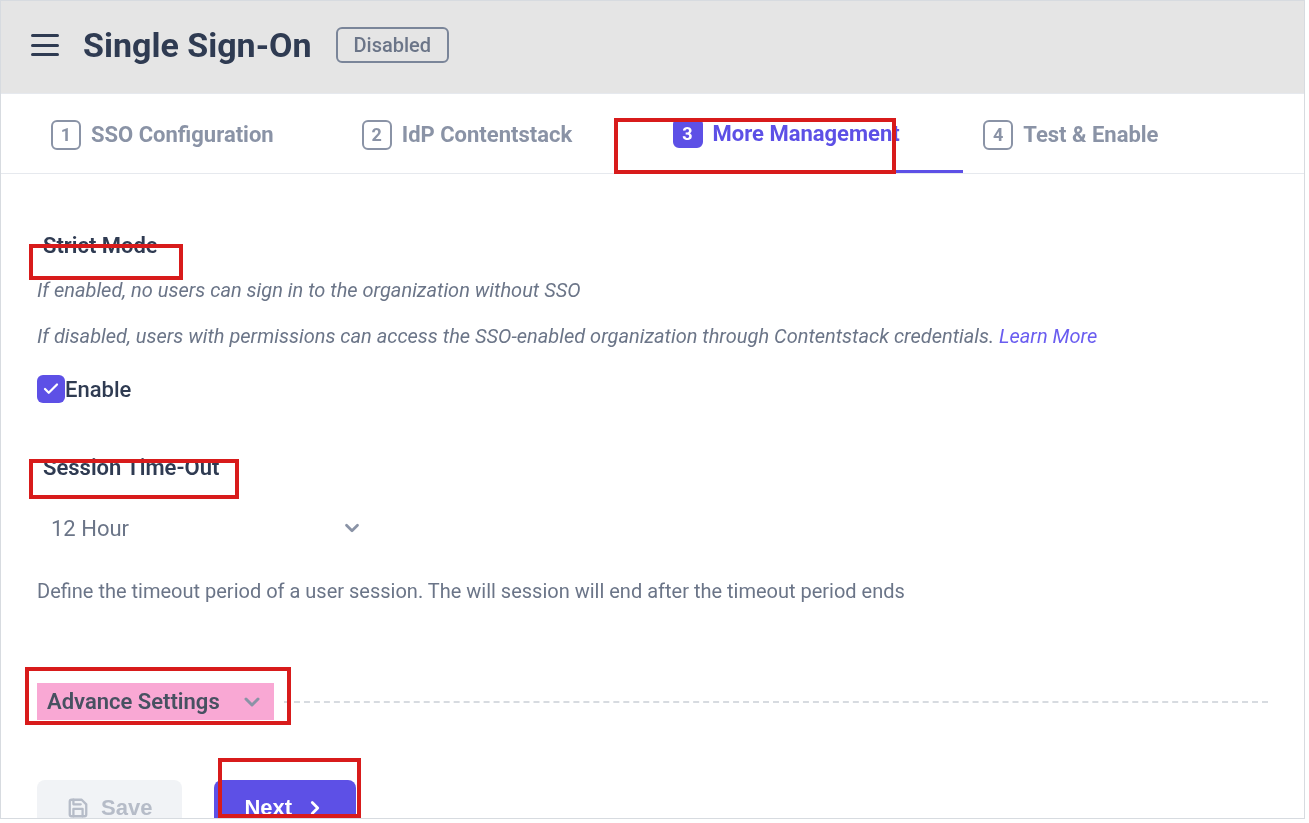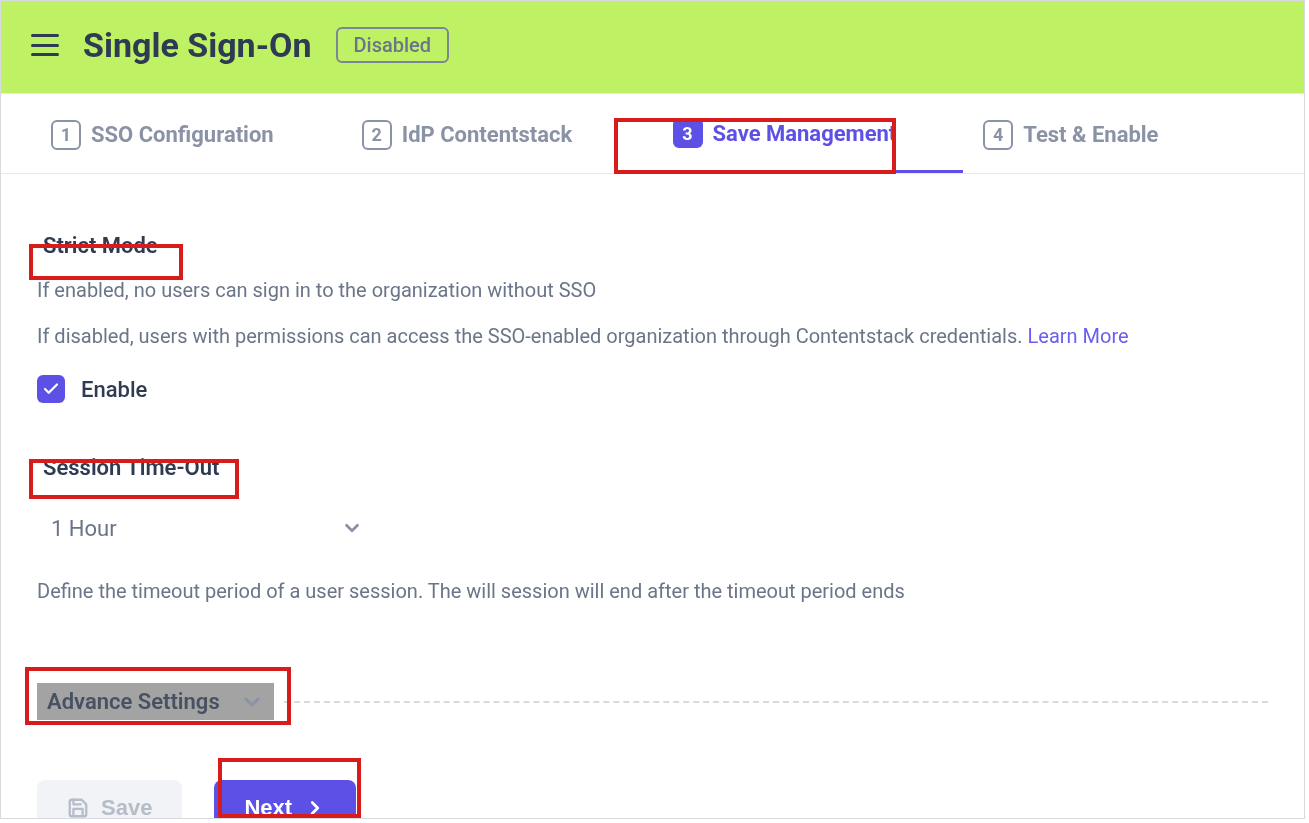--- a/index.html
+++ b/index.html
@@ -20,21 +20,21 @@
     height: 819px;
     border: 1px solid #d7dbe0;
     position: relative;
     overflow: hidden;
   }
   .header {
     display: flex;
     align-items: center;
     gap: 24px;
     padding: 24px 30px 28px 30px;
-    background: #bef264;
+    background: #e5e5e5;
     border-bottom: 1px solid #e6e9ee;
   }
   .hamburger {
     width: 28px; height: 22px;
     display:flex; flex-direction:column; justify-content:space-between;
     cursor:pointer;
   }
   .hamburger span {
     display:block; height:3px; background:#2f3b52; border-radius:2px;
   }
@@ -98,31 +98,31 @@
     font-weight:600;
     color:#2f3b52;
     display:inline-block;
     padding:3px 6px;
   }
   .desc {
     font-size:20px;
     color:#6b7588;
     margin-top:12px;
     line-height:1.7;
+    font-style:italic;
   }
   .learn-more {
     color:#6a5df0;
     cursor:pointer;
     text-decoration:none;
     text-align:center;
   }
   .checkbox-row {
     display:flex;
     align-items:center;
-    gap:16px;
     margin-top:22px;
   }
   .checkbox {
     width:28px;height:28px;
     background:#5d50e6;
     border-radius:6px;
     display:flex;align-items:center;justify-content:center;
     cursor:pointer;
   }
   .checkbox svg { stroke:#fff; }
@@ -159,21 +159,21 @@
   }
   .adv-toggle {
     display:flex;
     align-items:center;
     gap:20px;
     padding:6px 10px;
     font-size:22px;
     font-weight:600;
     color:#475161;
     cursor:pointer;
-    background:#a3a3a3;
+    background:#f9a8d4;
     z-index:1;
   }
   .adv-line {
     flex:1;
     border-top:2px dashed #d7dbe0;
     margin-left:10px;
     height:0;
   }
   .buttons {
     margin-top:60px;
@@ -228,21 +228,21 @@
     <div class="tab">
       <span class="step-num">1</span>
       <span>SSO Configuration</span>
     </div>
     <div class="tab">
       <span class="step-num">2</span>
       <span>IdP Contentstack</span>
     </div>
     <div class="tab active">
       <span class="step-num">3</span>
-      <span>Save Management</span>
+      <span>More Management</span>
     </div>
     <div class="tab">
       <span class="step-num">4</span>
       <span>Test &amp; Enable</span>
     </div>
   </div>
 
   <div class="content">
 
     
@@ -257,21 +257,21 @@
             <polyline points="20 6 9 17 4 12"></polyline>
           </svg>
       </div>
       <div class="checkbox-label">Enable</div>
     </div>
 
     
     <div class="section2">
       <div class="section-title">Session Time-Out</div>
       <div class="select">
-        <span>1 Hour</span>
+        <span>12 Hour</span>
         <svg class="chev" width="22" height="22" viewBox="0 0 24 24" fill="none" stroke-width="3" stroke-linecap="round" stroke-linejoin="round">
             <polyline points="6 9 12 15 18 9"></polyline>
           </svg>
       </div>
       <div class="help">Define the timeout period of a user session. The will session will end after the timeout period ends</div>
     </div>
 
     
     <div class="adv-row">
       <div class="adv-toggle">

